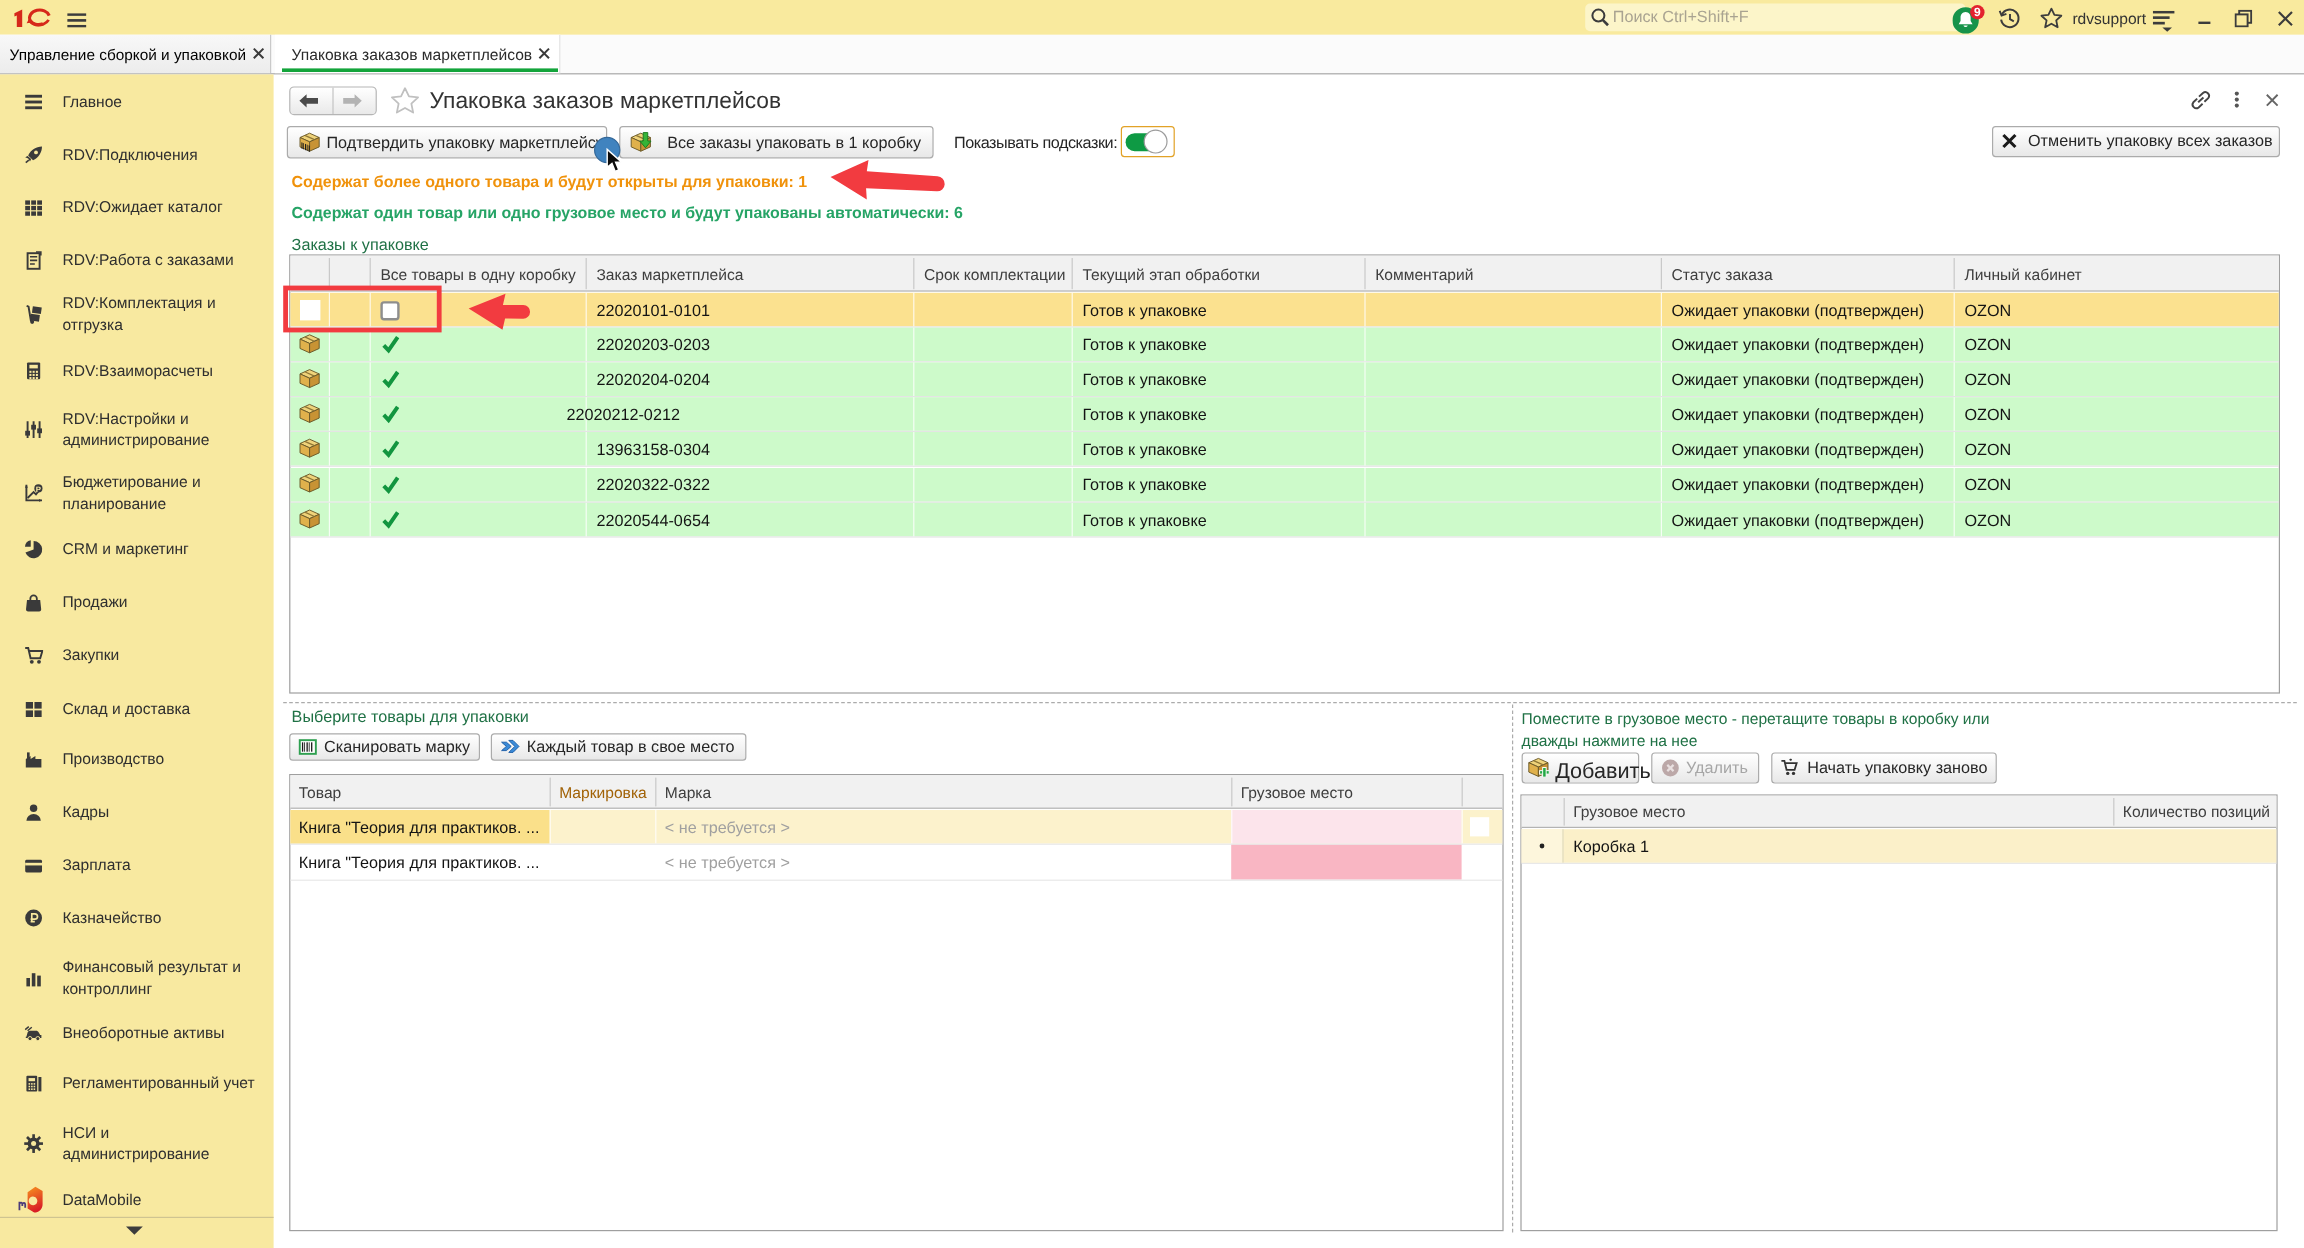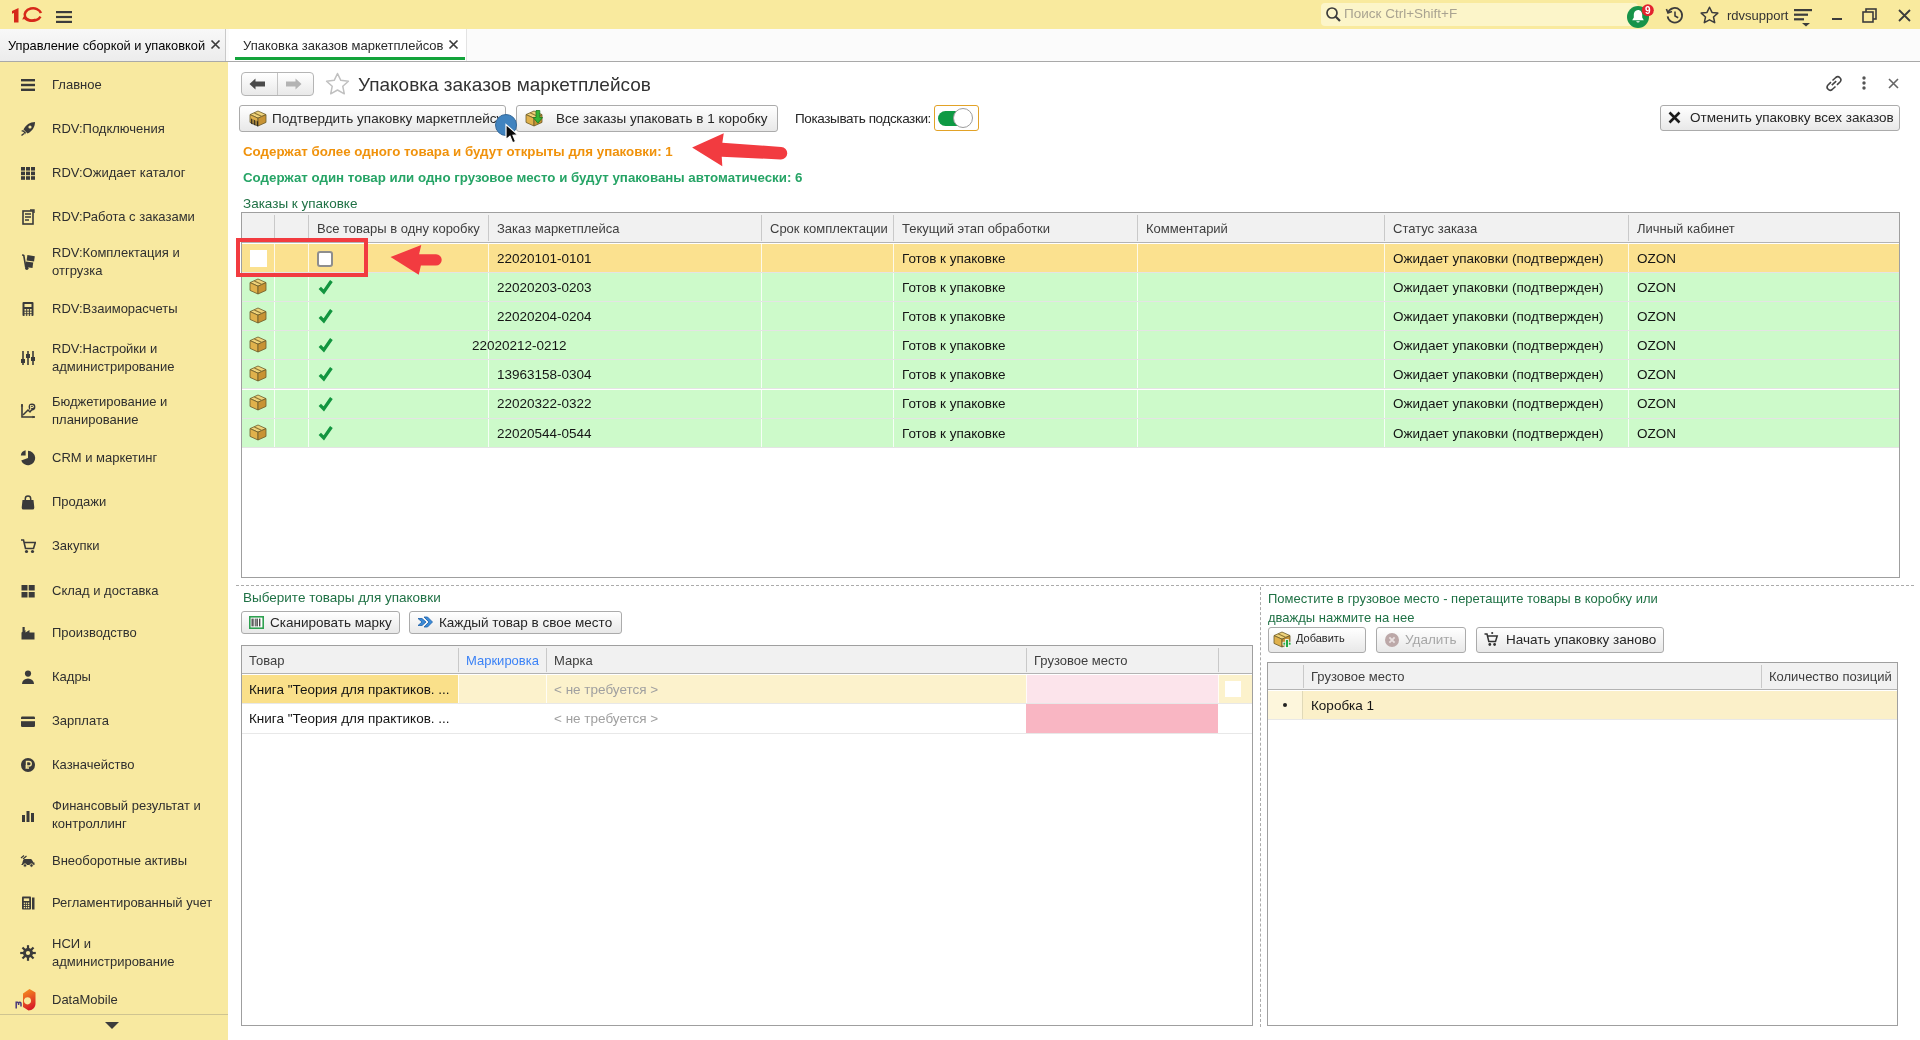--- a/index.html
+++ b/index.html
@@ -481,21 +481,21 @@
 <div class="abs" style="left:242px;top:418.6px;width:1657px;height:28.0px;background:#CDFACA"></div>
 <div class="abs" style="left:242px;top:446.6px;width:1657px;height:1.1px;background:#E4E4E4"></div>
 <div class="abs" style="left:274px;top:418.6px;width:1px;height:28.0px;background:rgba(255,255,255,0.8)"></div>
 <div class="abs" style="left:308px;top:418.6px;width:1px;height:28.0px;background:rgba(255,255,255,0.8)"></div>
 <div class="abs" style="left:488px;top:418.6px;width:1px;height:28.0px;background:rgba(255,255,255,0.8)"></div>
 <div class="abs" style="left:761px;top:418.6px;width:1px;height:28.0px;background:rgba(255,255,255,0.8)"></div>
 <div class="abs" style="left:893px;top:418.6px;width:1px;height:28.0px;background:rgba(255,255,255,0.8)"></div>
 <div class="abs" style="left:1137px;top:418.6px;width:1px;height:28.0px;background:rgba(255,255,255,0.8)"></div>
 <div class="abs" style="left:1384px;top:418.6px;width:1px;height:28.0px;background:rgba(255,255,255,0.8)"></div>
 <div class="abs" style="left:1628px;top:418.6px;width:1px;height:28.0px;background:rgba(255,255,255,0.8)"></div>
-<div class="txt" style="left:497px;top:426px;font-size:13.5px;color:#141414">22020544-0544</div>
+<div class="txt" style="left:497px;top:426px;font-size:13.5px;color:#141414">22020544-0654</div>
 <div class="txt" style="left:902px;top:426px;font-size:13.5px;color:#141414">Готов к упаковке</div>
 <div class="txt" style="left:1393px;top:426px;font-size:13.5px;color:#141414">Ожидает упаковки (подтвержден)</div>
 <div class="txt" style="left:1637px;top:426px;font-size:13.5px;color:#141414">OZON</div>
 <div class="abs" style="left:249px;top:424px;width:18px;height:17px">
     <svg width="18" height="17" viewBox="0 0 18 17" style="position:absolute;left:0;top:0">
       <polygon points="1,4.6 9,1 17,4.6 9,8.2" fill="#EFD37A" stroke="#6b5a2a" stroke-width="0.8"></polygon>
       <polygon points="1,4.6 9,8.2 9,16 1,12.4" fill="#E0B14C" stroke="#6b5a2a" stroke-width="0.8"></polygon>
       <polygon points="17,4.6 9,8.2 9,16 17,12.4" fill="#C89334" stroke="#6b5a2a" stroke-width="0.8"></polygon>
       <line x1="5" y1="2.8" x2="13" y2="6.4" stroke="#8f7736" stroke-width="1.1"></line>
     </svg>
@@ -529,21 +529,21 @@
     </svg>
   </div>
 <div class="txt" style="left:439px;top:615px;font-size:13.5px;color:#262626">Каждый товар в свое место</div>
 <div class="abs" style="left:241px;top:645px;width:1012px;height:381px;border:1px solid #9F9F9F;background:#fff"></div>
 <div class="abs" style="left:242px;top:646px;width:1010px;height:28px;background:#F1F1F1;border-bottom:1px solid #B3B3B3"></div>
 <div class="abs" style="left:458px;top:648px;width:1px;height:24px;background:#C9C9C9"></div>
 <div class="abs" style="left:546px;top:648px;width:1px;height:24px;background:#C9C9C9"></div>
 <div class="abs" style="left:1026px;top:648px;width:1px;height:24px;background:#C9C9C9"></div>
 <div class="abs" style="left:1218px;top:648px;width:1px;height:24px;background:#C9C9C9"></div>
 <div class="txt" style="left:249px;top:653px;font-size:13px;color:#3E3E3E">Товар</div>
-<div class="txt" style="left:466px;top:653px;font-size:13px;color:#3b82f6">Маркировка</div>
+<div class="txt" style="left:466px;top:653px;font-size:13px;color:#a16207">Маркировка</div>
 <div class="txt" style="left:554px;top:653px;font-size:13px;color:#3E3E3E">Марка</div>
 <div class="txt" style="left:1034px;top:653px;font-size:13px;color:#3E3E3E">Грузовое место</div>
 <div class="abs" style="left:242px;top:675px;width:1010px;height:28px;background:#FCF2CC"></div>
 <div class="abs" style="left:242px;top:675px;width:216px;height:28px;background:#FAE08A"></div>
 <div class="abs" style="left:1026px;top:675px;width:192px;height:28px;background:#FCE4EB"></div>
 <div class="abs" style="left:1225px;top:681px;width:16px;height:16px;background:#fff"></div>
 <div class="txt" style="left:249px;top:682px;font-size:13.5px;color:#141414">Книга "Теория для практиков. ...</div>
 <div class="txt" style="left:554px;top:682px;font-size:13.5px;color:#A0A0A0">&lt; не требуется &gt;</div>
 <div class="abs" style="left:458px;top:675px;width:1px;height:28px;background:rgba(255,255,255,0.8)"></div>
 <div class="abs" style="left:546px;top:675px;width:1px;height:28px;background:rgba(255,255,255,0.8)"></div>
@@ -562,21 +562,21 @@
       <polygon points="1,4.6 9,1 17,4.6 9,8.2" fill="#EFD37A" stroke="#6b5a2a" stroke-width="0.8"></polygon>
       <polygon points="1,4.6 9,8.2 9,16 1,12.4" fill="#E0B14C" stroke="#6b5a2a" stroke-width="0.8"></polygon>
       <polygon points="17,4.6 9,8.2 9,16 17,12.4" fill="#C89334" stroke="#6b5a2a" stroke-width="0.8"></polygon>
       <line x1="5" y1="2.8" x2="13" y2="6.4" stroke="#8f7736" stroke-width="1.1"></line>
       <g transform="translate(10,8.6)">
         <rect x="0" y="2.6" width="8" height="2.9" fill="#23A845" stroke="#fff" stroke-width="0.8"></rect>
         <rect x="2.55" y="0" width="2.9" height="8" fill="#23A845" stroke="#fff" stroke-width="0.8"></rect>
       </g>
     </svg>
   </div>
-<div class="txt" style="left:1296px;top:632px;font-size:11px;color:#262626">Добавить</div>
+<div class="txt" style="left:1296px;top:632px;font-size:18px;color:#262626">Добавить</div>
 <div class="btn" style="left:1376px;top:627px;width:90px;height:26px"></div>
 <div class="abs" style="left:1384px;top:632px;width:18px;height:18px">
     <svg width="16" height="16" viewBox="0 0 16 16" style="position:absolute;left:0;top:0">
       <circle cx="8" cy="8" r="7" fill="#BCA8A8"></circle>
       <path d="M5.4 5.4 L10.6 10.6 M10.6 5.4 L5.4 10.6" stroke="#E9E0E0" stroke-width="1.8"></path>
     </svg>
   </div>
 <div class="txt" style="left:1405px;top:632px;font-size:13.5px;color:#A6A6A6">Удалить</div>
 <div class="btn" style="left:1476px;top:627px;width:188px;height:26px"></div>
 <div class="abs" style="left:1483px;top:632px;width:18px;height:18px">

